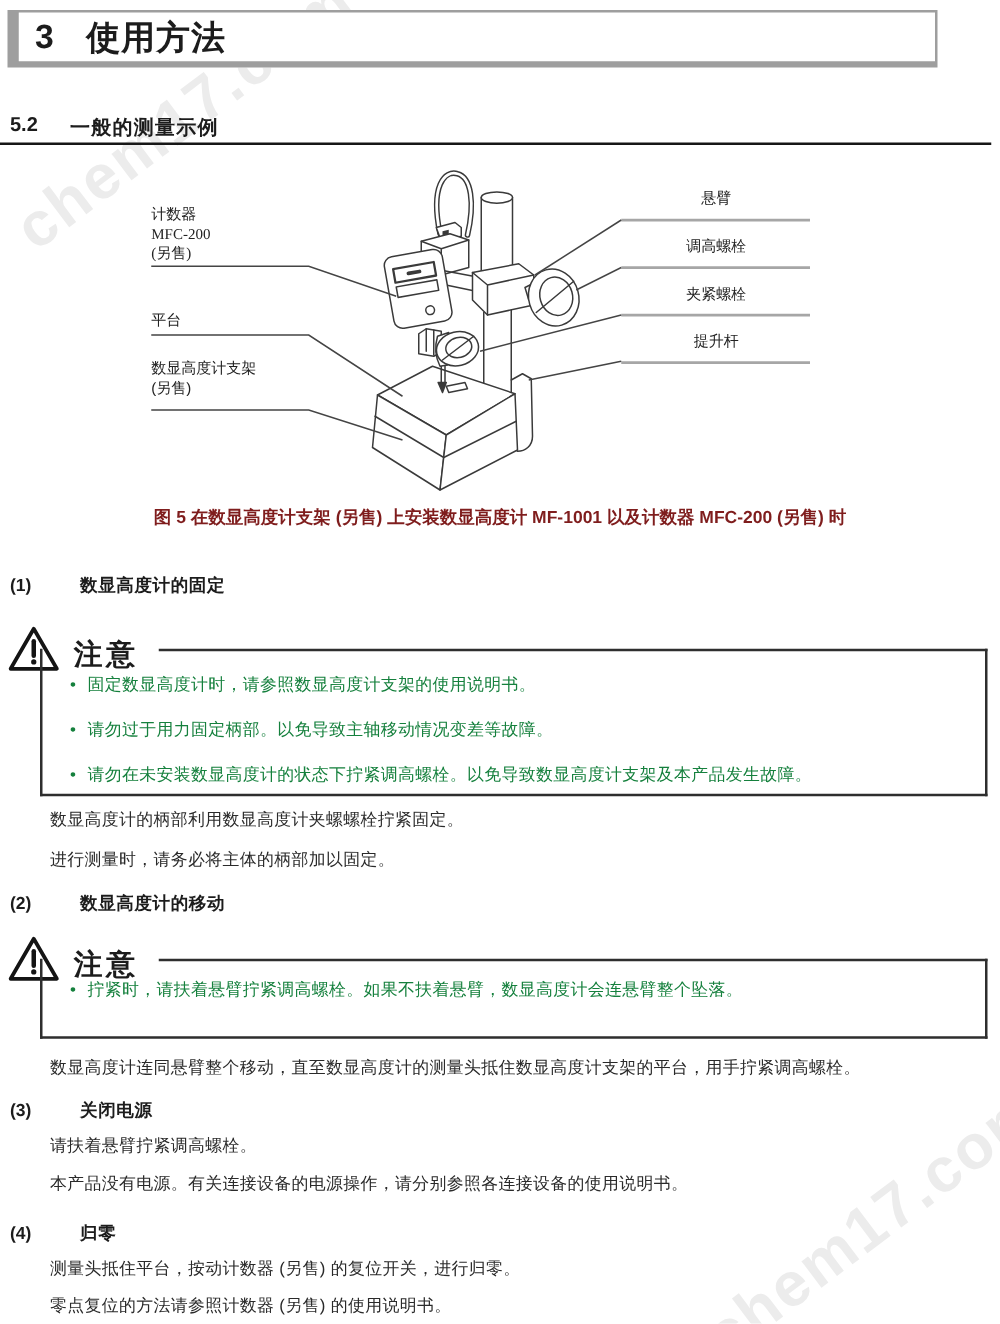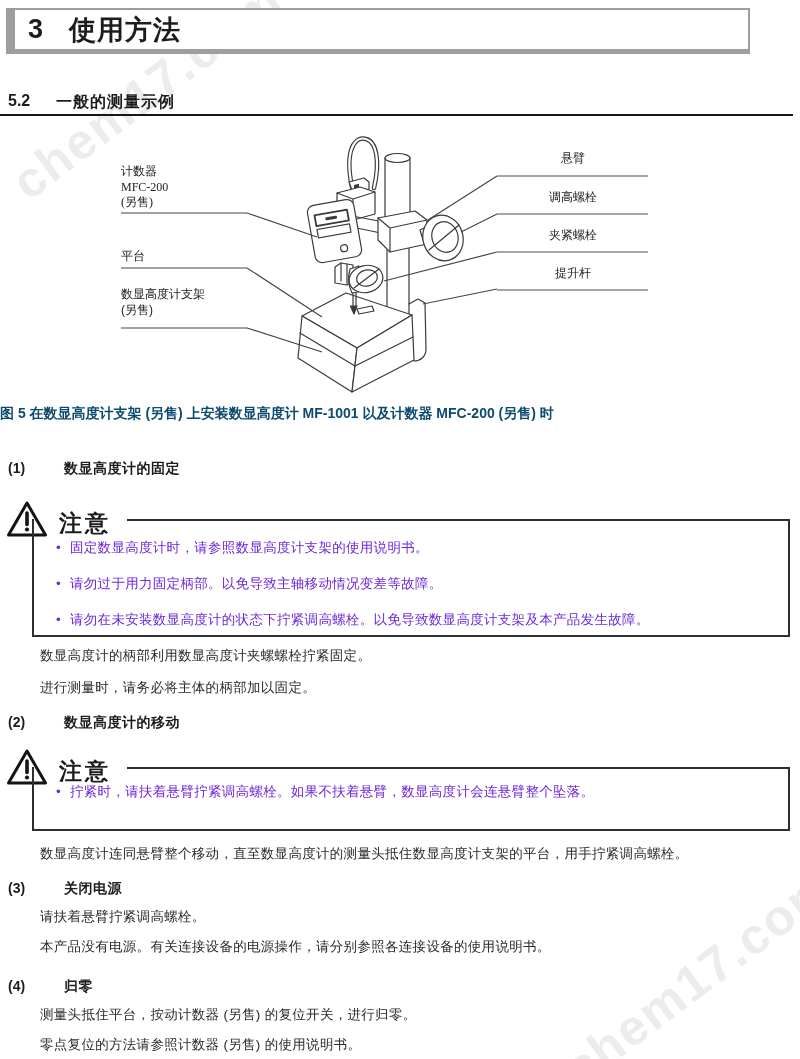--- a/index.html
+++ b/index.html
@@ -26,33 +26,33 @@
 
   .fig { position:absolute; left:0; top:130px; width:800px; height:290px; }
   .fig svg { position:absolute; left:0; top:0; }
   .fig-label { position:absolute; font-size:12px; line-height:15.5px; color:#222; }
   .fl-counter { left:121px; top:34px;font-family:Liberation Serif, serif; }
   .fl-platform { left:121px; top:119px; }
   .fl-stand { left:121px; top:157px; }
   .fr { left:498px; width:150px; text-align:center; }
   .fr-arm { top:21px; } .fr-hbolt { top:60px; } .fr-cbolt { top:98px; } .fr-lift { top:136px; }
 
-  .caption { position:absolute; left:0; top:405px; width:800px; 
-             font-size:14px; font-weight:bold; color:#0c4a6e; }
+  .caption { position:absolute; left:0; top:405px; width:800px; text-align:center;
+             font-size:14px; font-weight:bold; color:#7f1d1d; }
 
   .item-num { position:absolute; left:8px; font-size:14px; font-weight:bold; }
   .item-ttl { position:absolute; left:40px; font-size:14px; font-weight:bold; letter-spacing:0.5px;margin-left:24px; }
 
   .para { position:absolute; left:40px; font-size:13.5px; color:#2a2a2a; letter-spacing:0.3px; white-space:nowrap; }
 
   .caution-head { position:absolute; left:6px; display:flex; align-items:center; gap:11px; }
   .caution-head .txt { font-size:23px; font-weight:bold; letter-spacing:3px;margin-top:10px; }
   .caution-topline { position:absolute; height:2px; background:#2e2e2e; left:127px; width:663px; }
   .caution-box { position:absolute; left:32px; width:758px; border:2px solid #2e2e2e; border-top:none; background:transparent; }
-  .bullet-row { position:absolute; left:56px; font-size:13.5px; color:#6d28d9; letter-spacing:0.3px; white-space:nowrap; }
+  .bullet-row { position:absolute; left:56px; font-size:13.5px; color:#15803d; letter-spacing:0.3px; white-space:nowrap; }
   .bullet-row .b { display:inline-block; width:14px; }
 </style>
 </head>
 <body>
 
 <div class="page">
 
   <div class="wm wm-top">chem17.com</div>
   <div class="wm wm-bottom">chem17.com</div>
 

